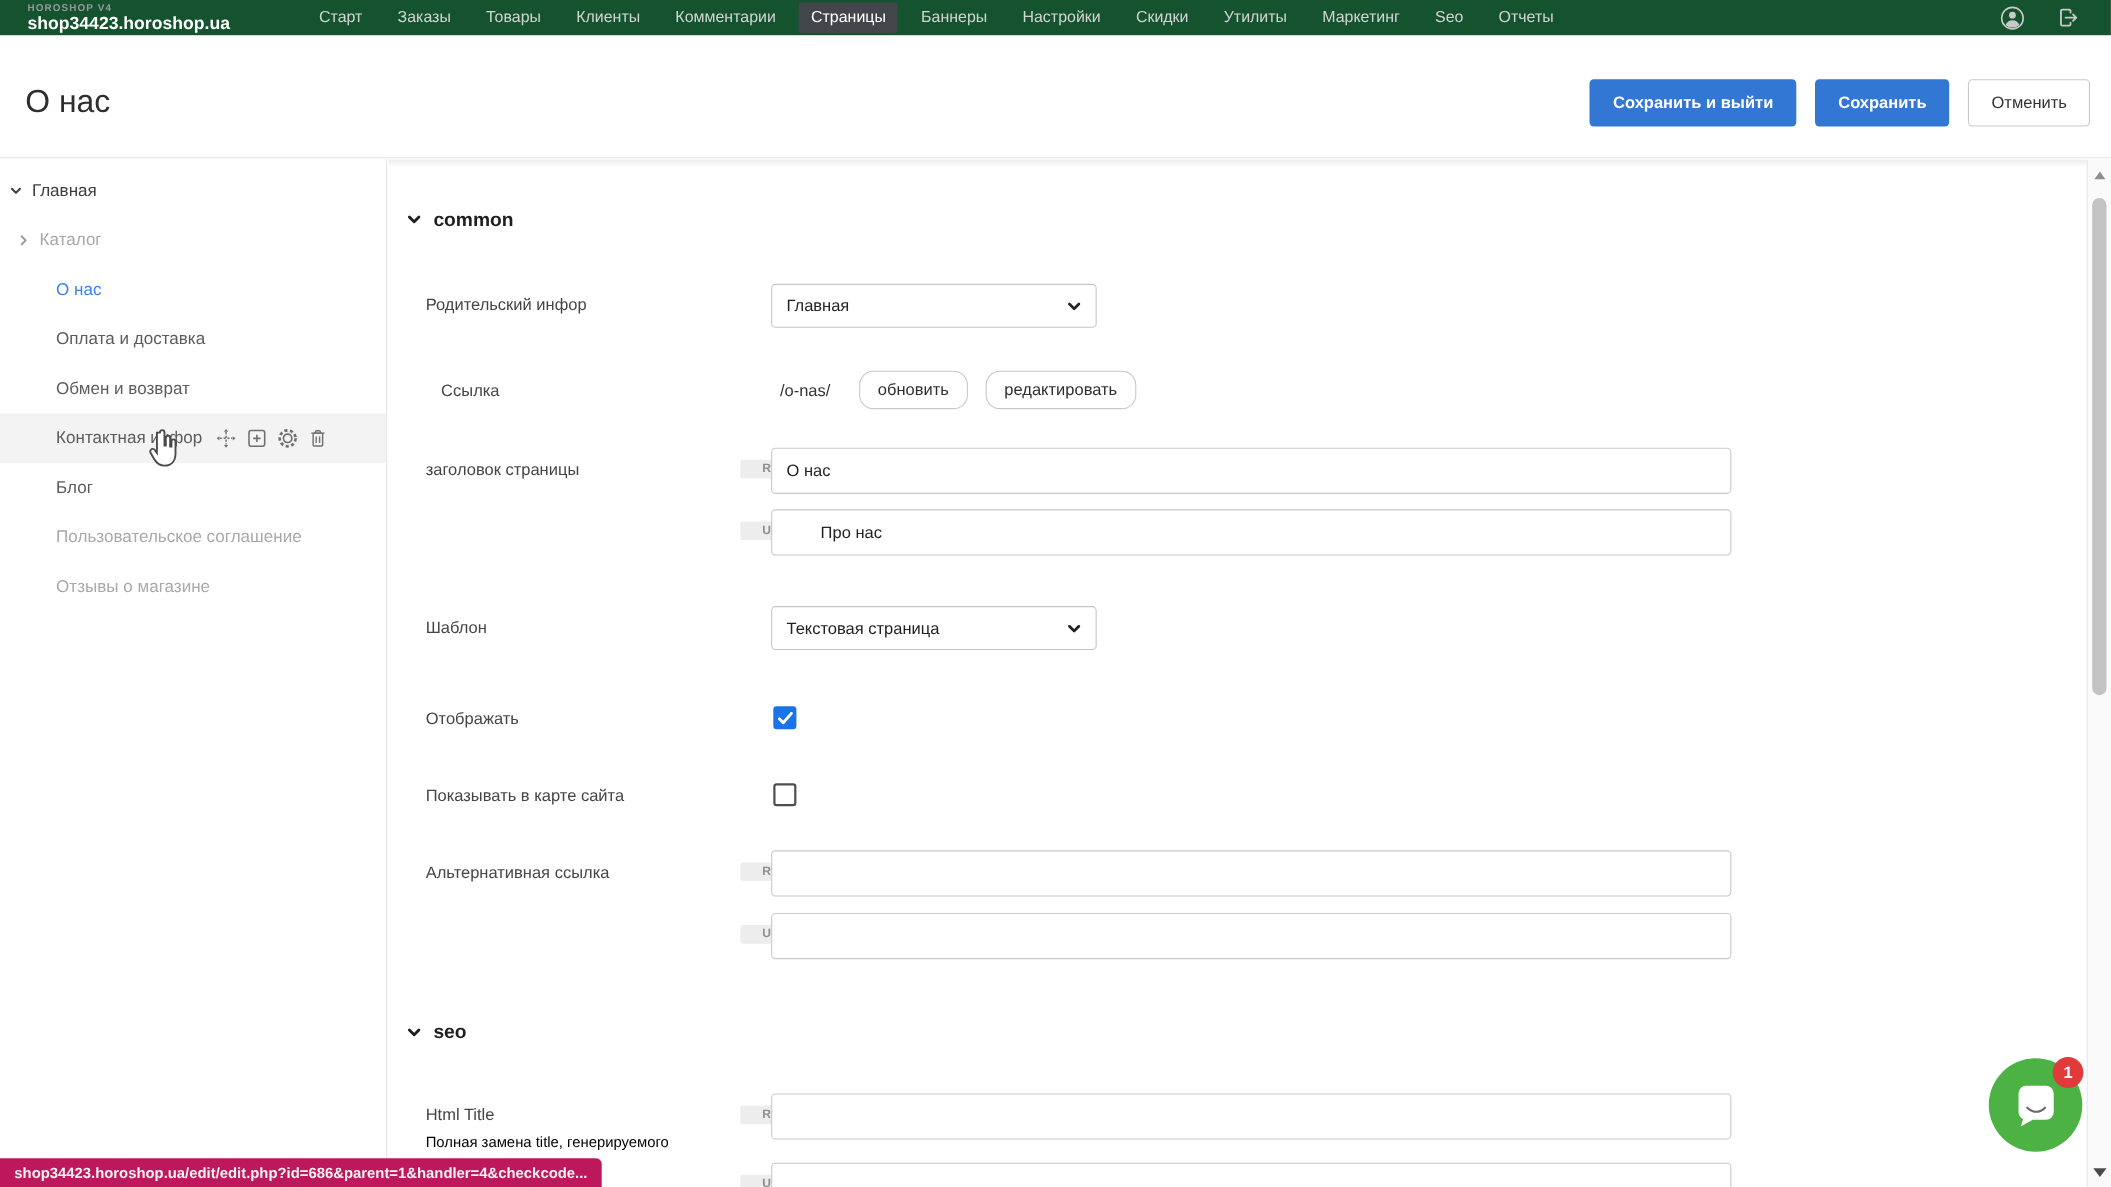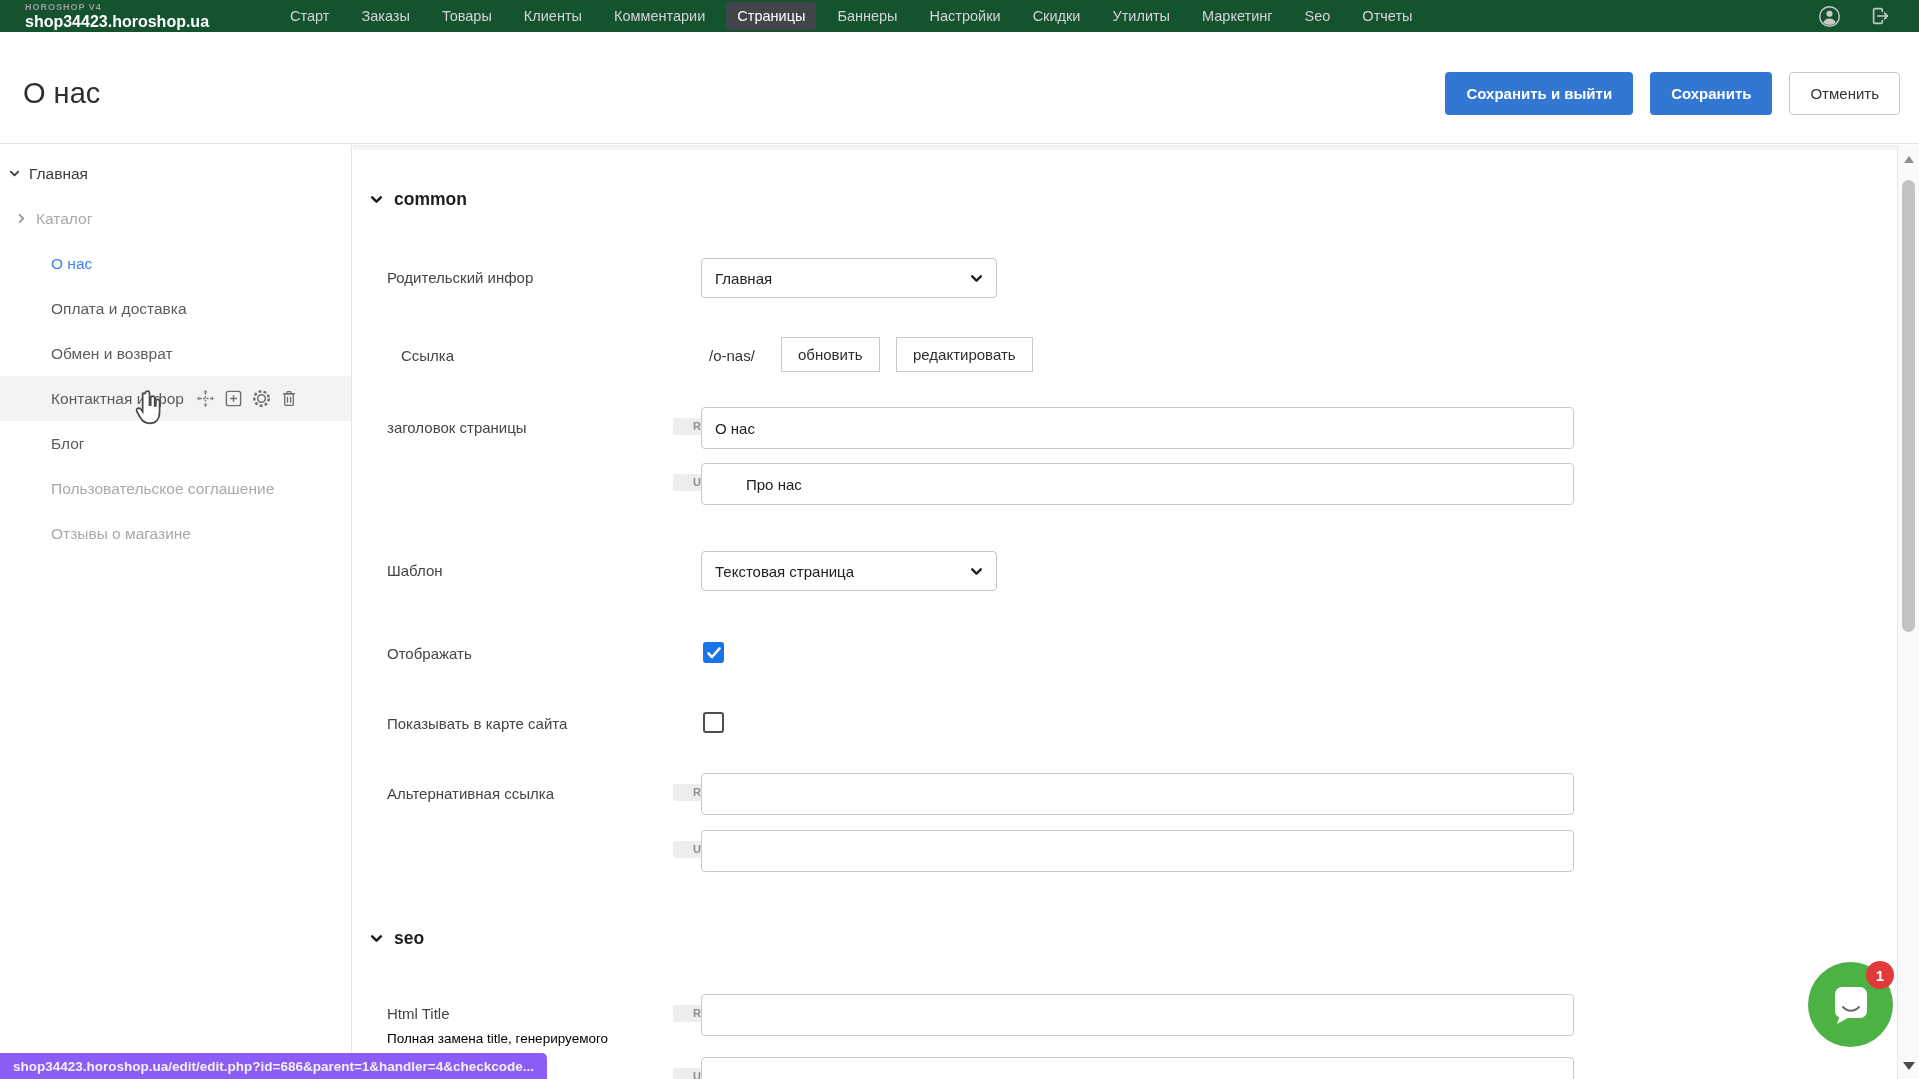--- a/index.html
+++ b/index.html
@@ -54,21 +54,21 @@
   .flabel { position:absolute; font-size:15px; color:#454545; white-space:nowrap; }
   .fhint  { position:absolute; font-size:13.5px; color:#000000; white-space:nowrap; }
   .select { position:absolute; width:296px; height:40px; border:1px solid #c6c6c6; border-radius:4px;
             background:#fff; display:flex; align-items:center; justify-content:space-between;
             padding:0 13px; font-size:15px; color:#222; cursor:pointer; }
   .tinput { position:absolute; height:42px; width:873px; border:1px solid #c9c9c9; border-radius:4px;
             font-size:15px; color:#222; padding:0 13px; font-family:inherit; background:#fff; }
   .lang-badge { position:absolute; font-size:11px; font-weight:bold; color:#8e8e8e; background:#ededed;
             border-radius:2px; padding:3px 20px; line-height:1; }
   .link-path { position:absolute; font-size:15px; color:#333; }
-  .link-btn { position:absolute; background:#fff; border:1px solid #c9c9c9; border-radius:0;
+  .link-btn { position:absolute; background:#fff; border:1px solid #c9c9c9; border-radius:13px;
             font-size:15px; color:#2e2e2e; padding:8px 16px; cursor:pointer; font-family:inherit; }
   .checkbox { position:absolute; width:21px; height:21px; border-radius:3px; cursor:pointer; }
   .checkbox.unchecked { border:2px solid #4e4e4e; background:#fff; }
   .checkbox.checked { background:#1a73e8; display:flex; align-items:center; justify-content:center; }
 
   
   #sec-common { left:17px; top:44px; }
   #lbl-parent { left:34px; top:124px; } #sel-parent { left:348px; top:113px; }
   #lbl-link { left:48px; top:202px; } #link-path { left:356px; top:202px; }
   #btn-refresh { left:428px; top:192px; } #btn-edit { left:543px; top:192px; }
@@ -80,21 +80,21 @@
   #lbl-sitemap { left:34px; top:570px; } #chk-sitemap { left:350px; top:567px; }
   #lbl-altlink { left:34px; top:640px; }
   #badge-alt-ru { left:320px; top:639px; } #inp-alt-ru { left:348px; top:628px; }
   #badge-alt-ua { left:320px; top:696px; } #inp-alt-ua { left:348px; top:685px; }
   #sec-seo { left:17px; top:783px; }
   #lbl-htmltitle { left:34px; top:860px; } #hint-htmltitle { left:34px; top:886px; }
   #badge-html-ru { left:320px; top:860px; } #inp-html-ru { left:348px; top:849px; }
   #badge-html-ua { left:320px; top:923px; } #inp-html-ua { left:348px; top:912px; }
 
   
-  .statusbar { position:absolute; left:0; bottom:0; height:26px; background:#8b5cf6; color:#f2f2f2;
+  .statusbar { position:absolute; left:0; bottom:0; height:26px; background:#be185d; color:#f2f2f2;
                font-size:13.5px; display:flex; align-items:center; padding:0 13px;
                border-top-right-radius:5px; z-index:60; font-weight:bold; }
 
   
   .chat-btn { position:absolute; right:26px; bottom:32px; width:85px; height:85px; border-radius:50%;
               background:#4cb244; display:flex; align-items:center; justify-content:center;
               cursor:pointer; z-index:50; }
   .chat-badge { position:absolute; top:-1px; right:-1px; width:28px; height:28px; border-radius:50%;
               background:#e23a3a; color:#fff; font-size:15px; font-weight:bold; display:flex;
               align-items:center; justify-content:center; }

